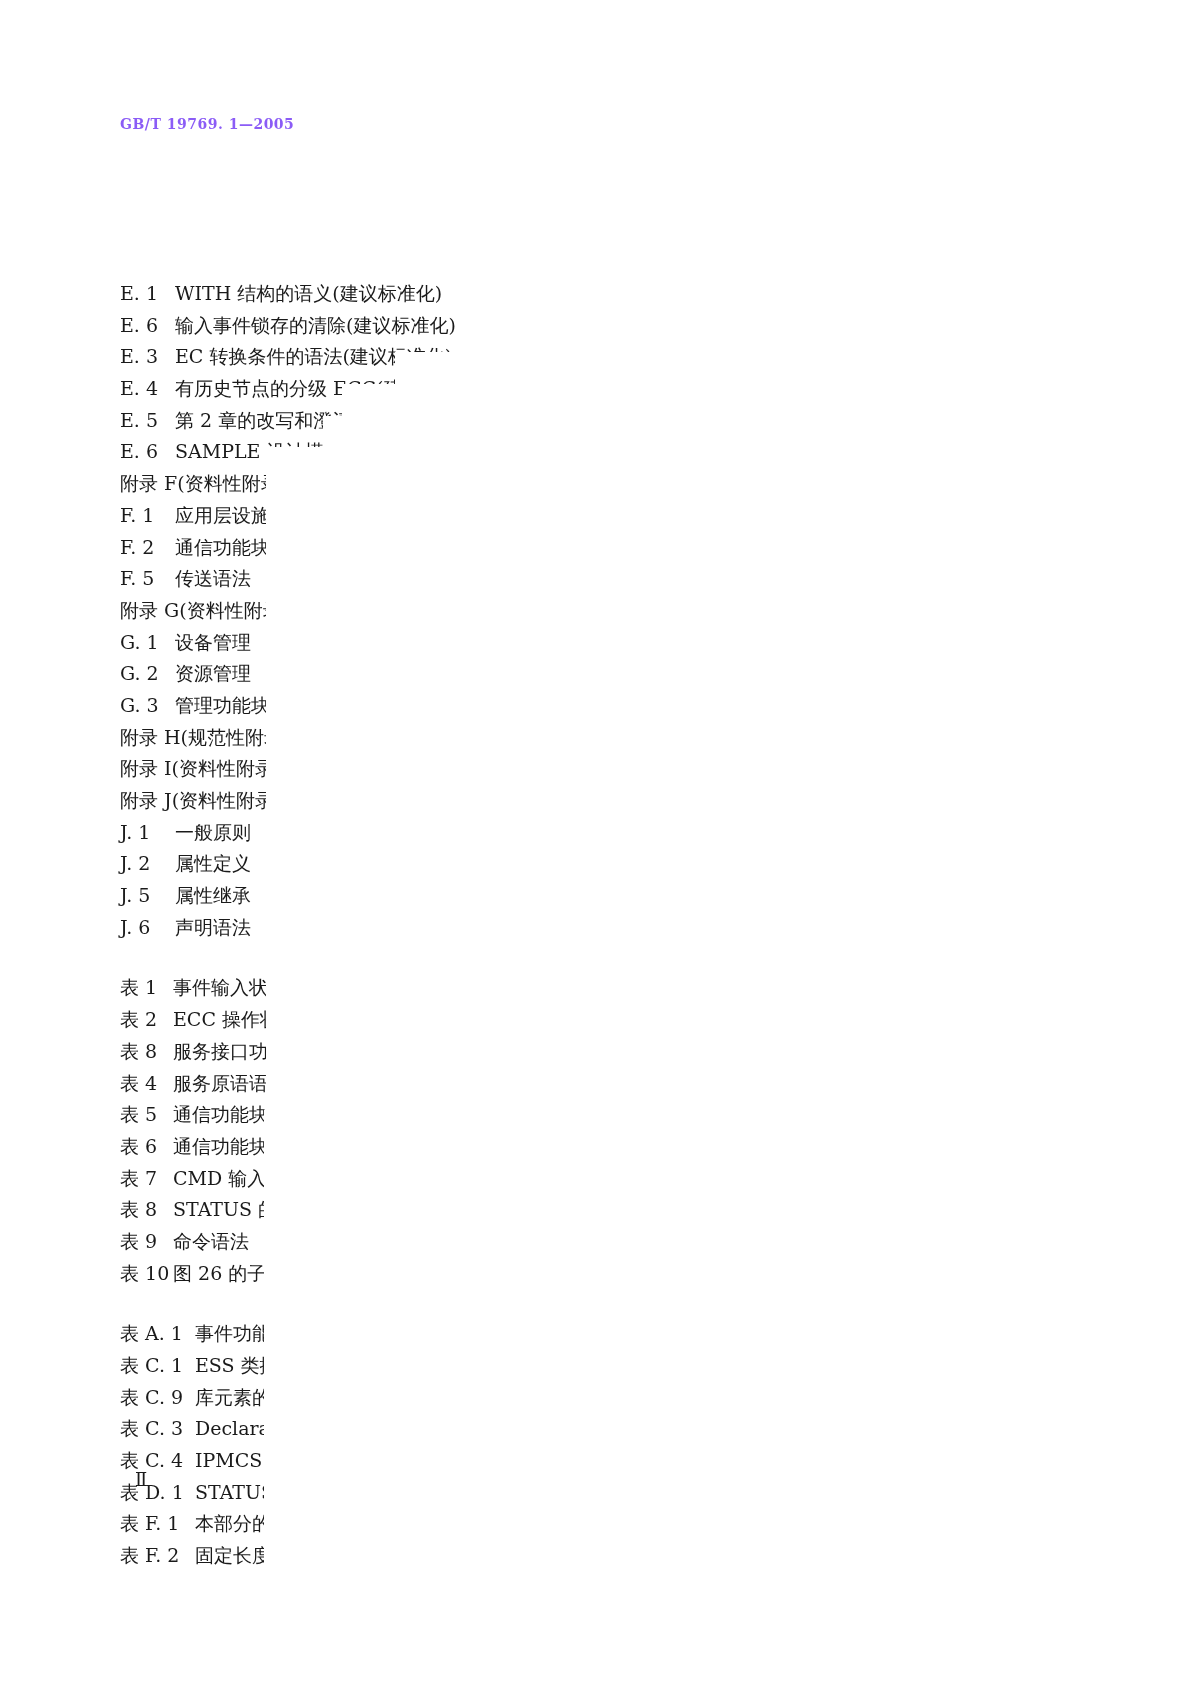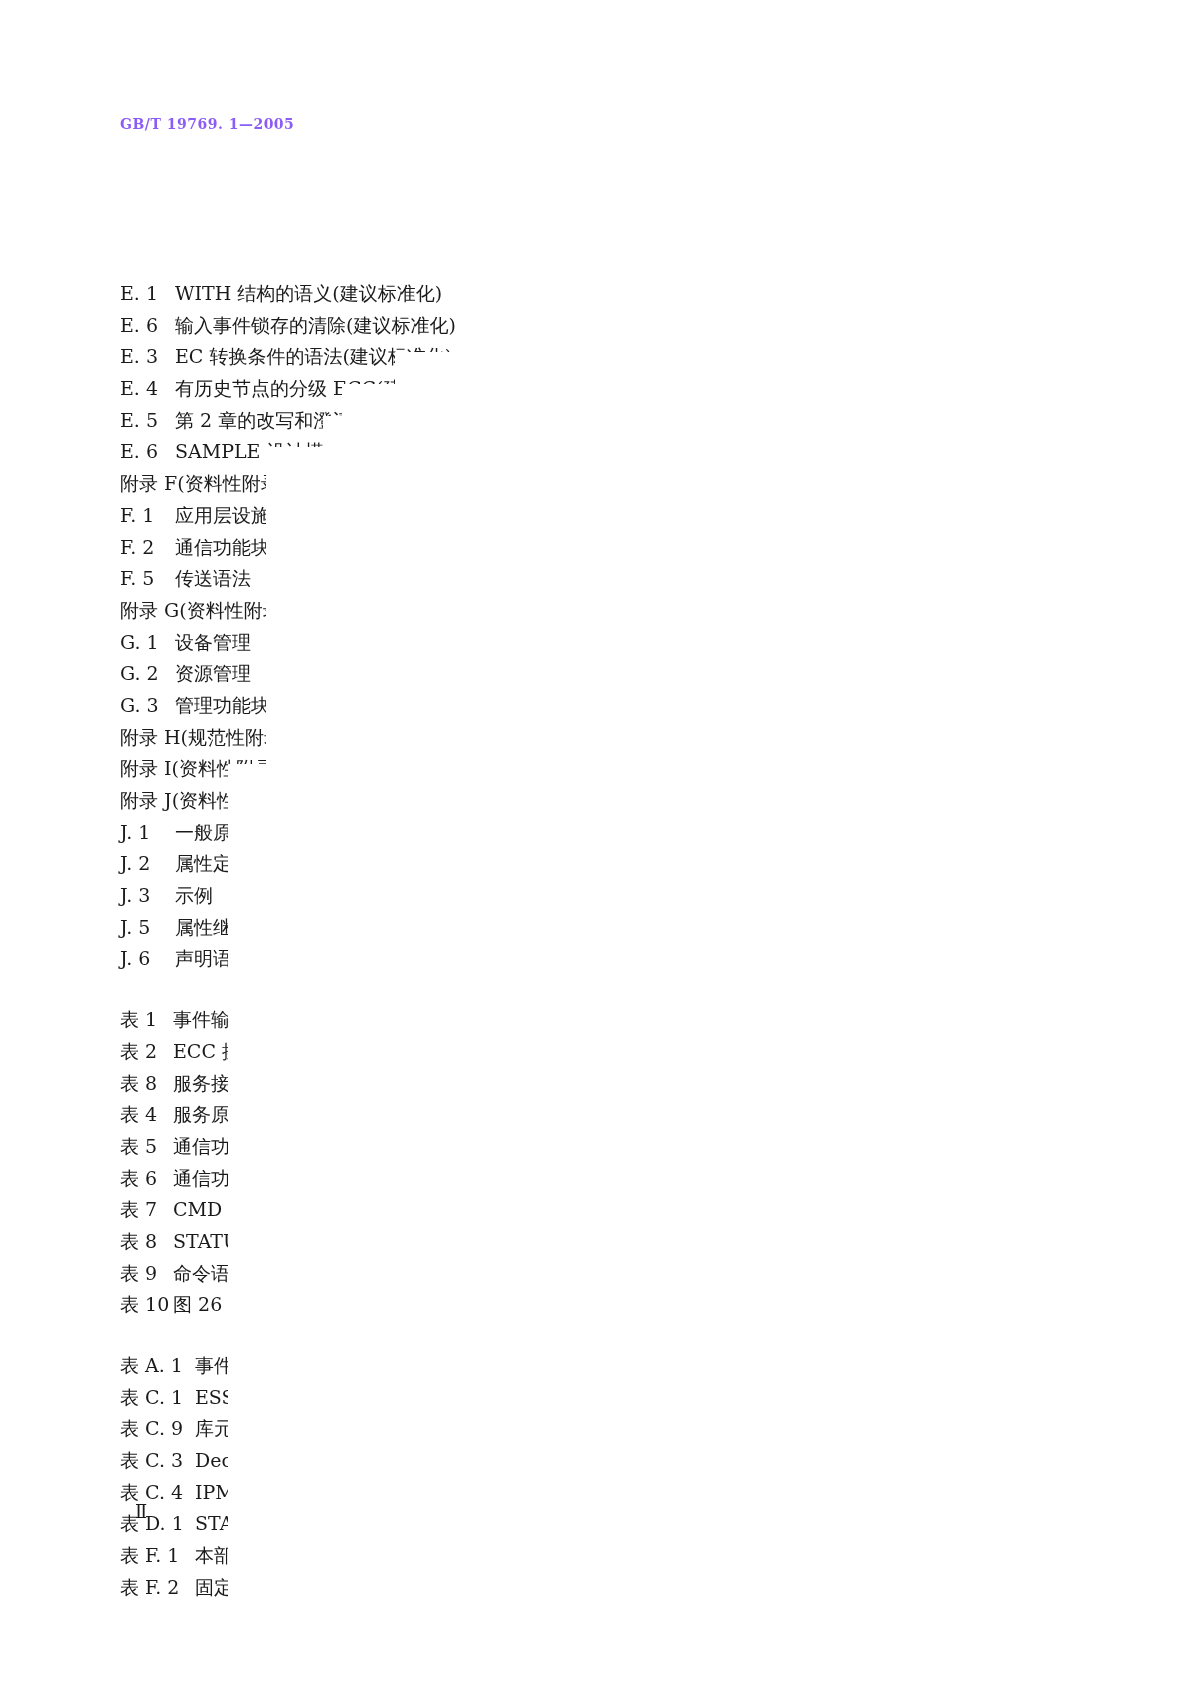--- a/index.html
+++ b/index.html
@@ -183,26 +183,20 @@
     <span class="dots"></span>
     <span class="page">119</span>
   </div>
         <div class="entry">
     <span class="label">J. 2</span>
     <span class="title">属性定义</span>
     <span class="dots"></span>
     <span class="page">119</span>
   </div>
         <div class="entry">
-    <span class="label">J. 3</span>
-    <span class="title">示例</span>
-    <span class="dots"></span>
-    <span class="page">119</span>
-  </div>
-        <div class="entry">
     <span class="label">J. 5</span>
     <span class="title">属性继承</span>
     <span class="dots"></span>
     <span class="page">120</span>
   </div>
         <div class="entry">
     <span class="label">J. 6</span>
     <span class="title">声明语法</span>
     <span class="dots"></span>
     <span class="page">120</span>

